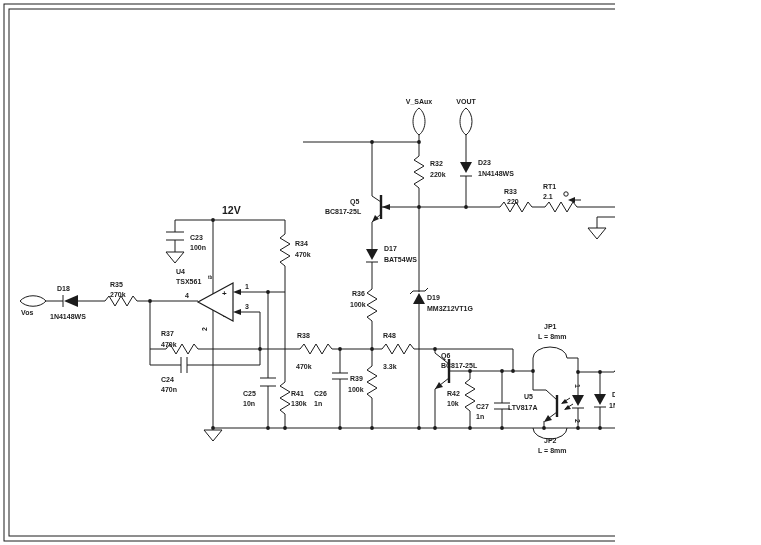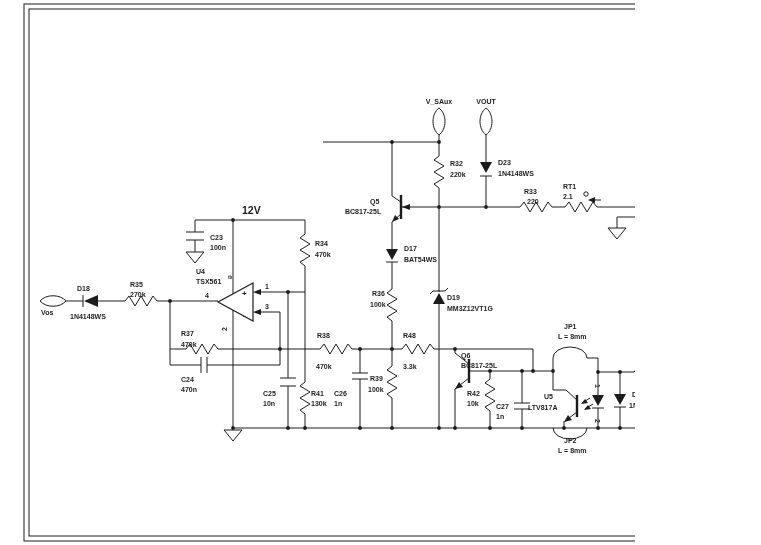--- a/index.html
+++ b/index.html
@@ -1,16 +1,16 @@
 <!DOCTYPE html>
 <html><head>
 <meta charset="utf-8">
 <style>
   html,body { margin:0; padding:0; background:#ffffff; }
-  .sheet { position:relative; width:615px; height:545px; background:#ffffff; overflow:hidden;margin-left:20px; }
+  .sheet { position:relative; width:615px; height:545px; background:#ffffff; overflow:hidden; }
   svg { position:absolute; left:0; top:0; }
   text { font-family:"Liberation Sans", sans-serif; font-weight:bold; font-size:7px; fill:#1c1c1c; }
   .big { font-size:10.5px; }
   .tiny { font-size:4.5px; }
   .docnum { font-size:7px; letter-spacing:0.3px; }
   .opamp-sign { font-size:8px; }
   line, path, polyline { stroke:#1c1c1c; stroke-width:1; fill:none; }
   rect.box { stroke:#1c1c1c; stroke-width:1.2; fill:#ffffff; }
   .fill { fill:#1c1c1c; stroke:none; }
   .bar { stroke-width:2.4; }

